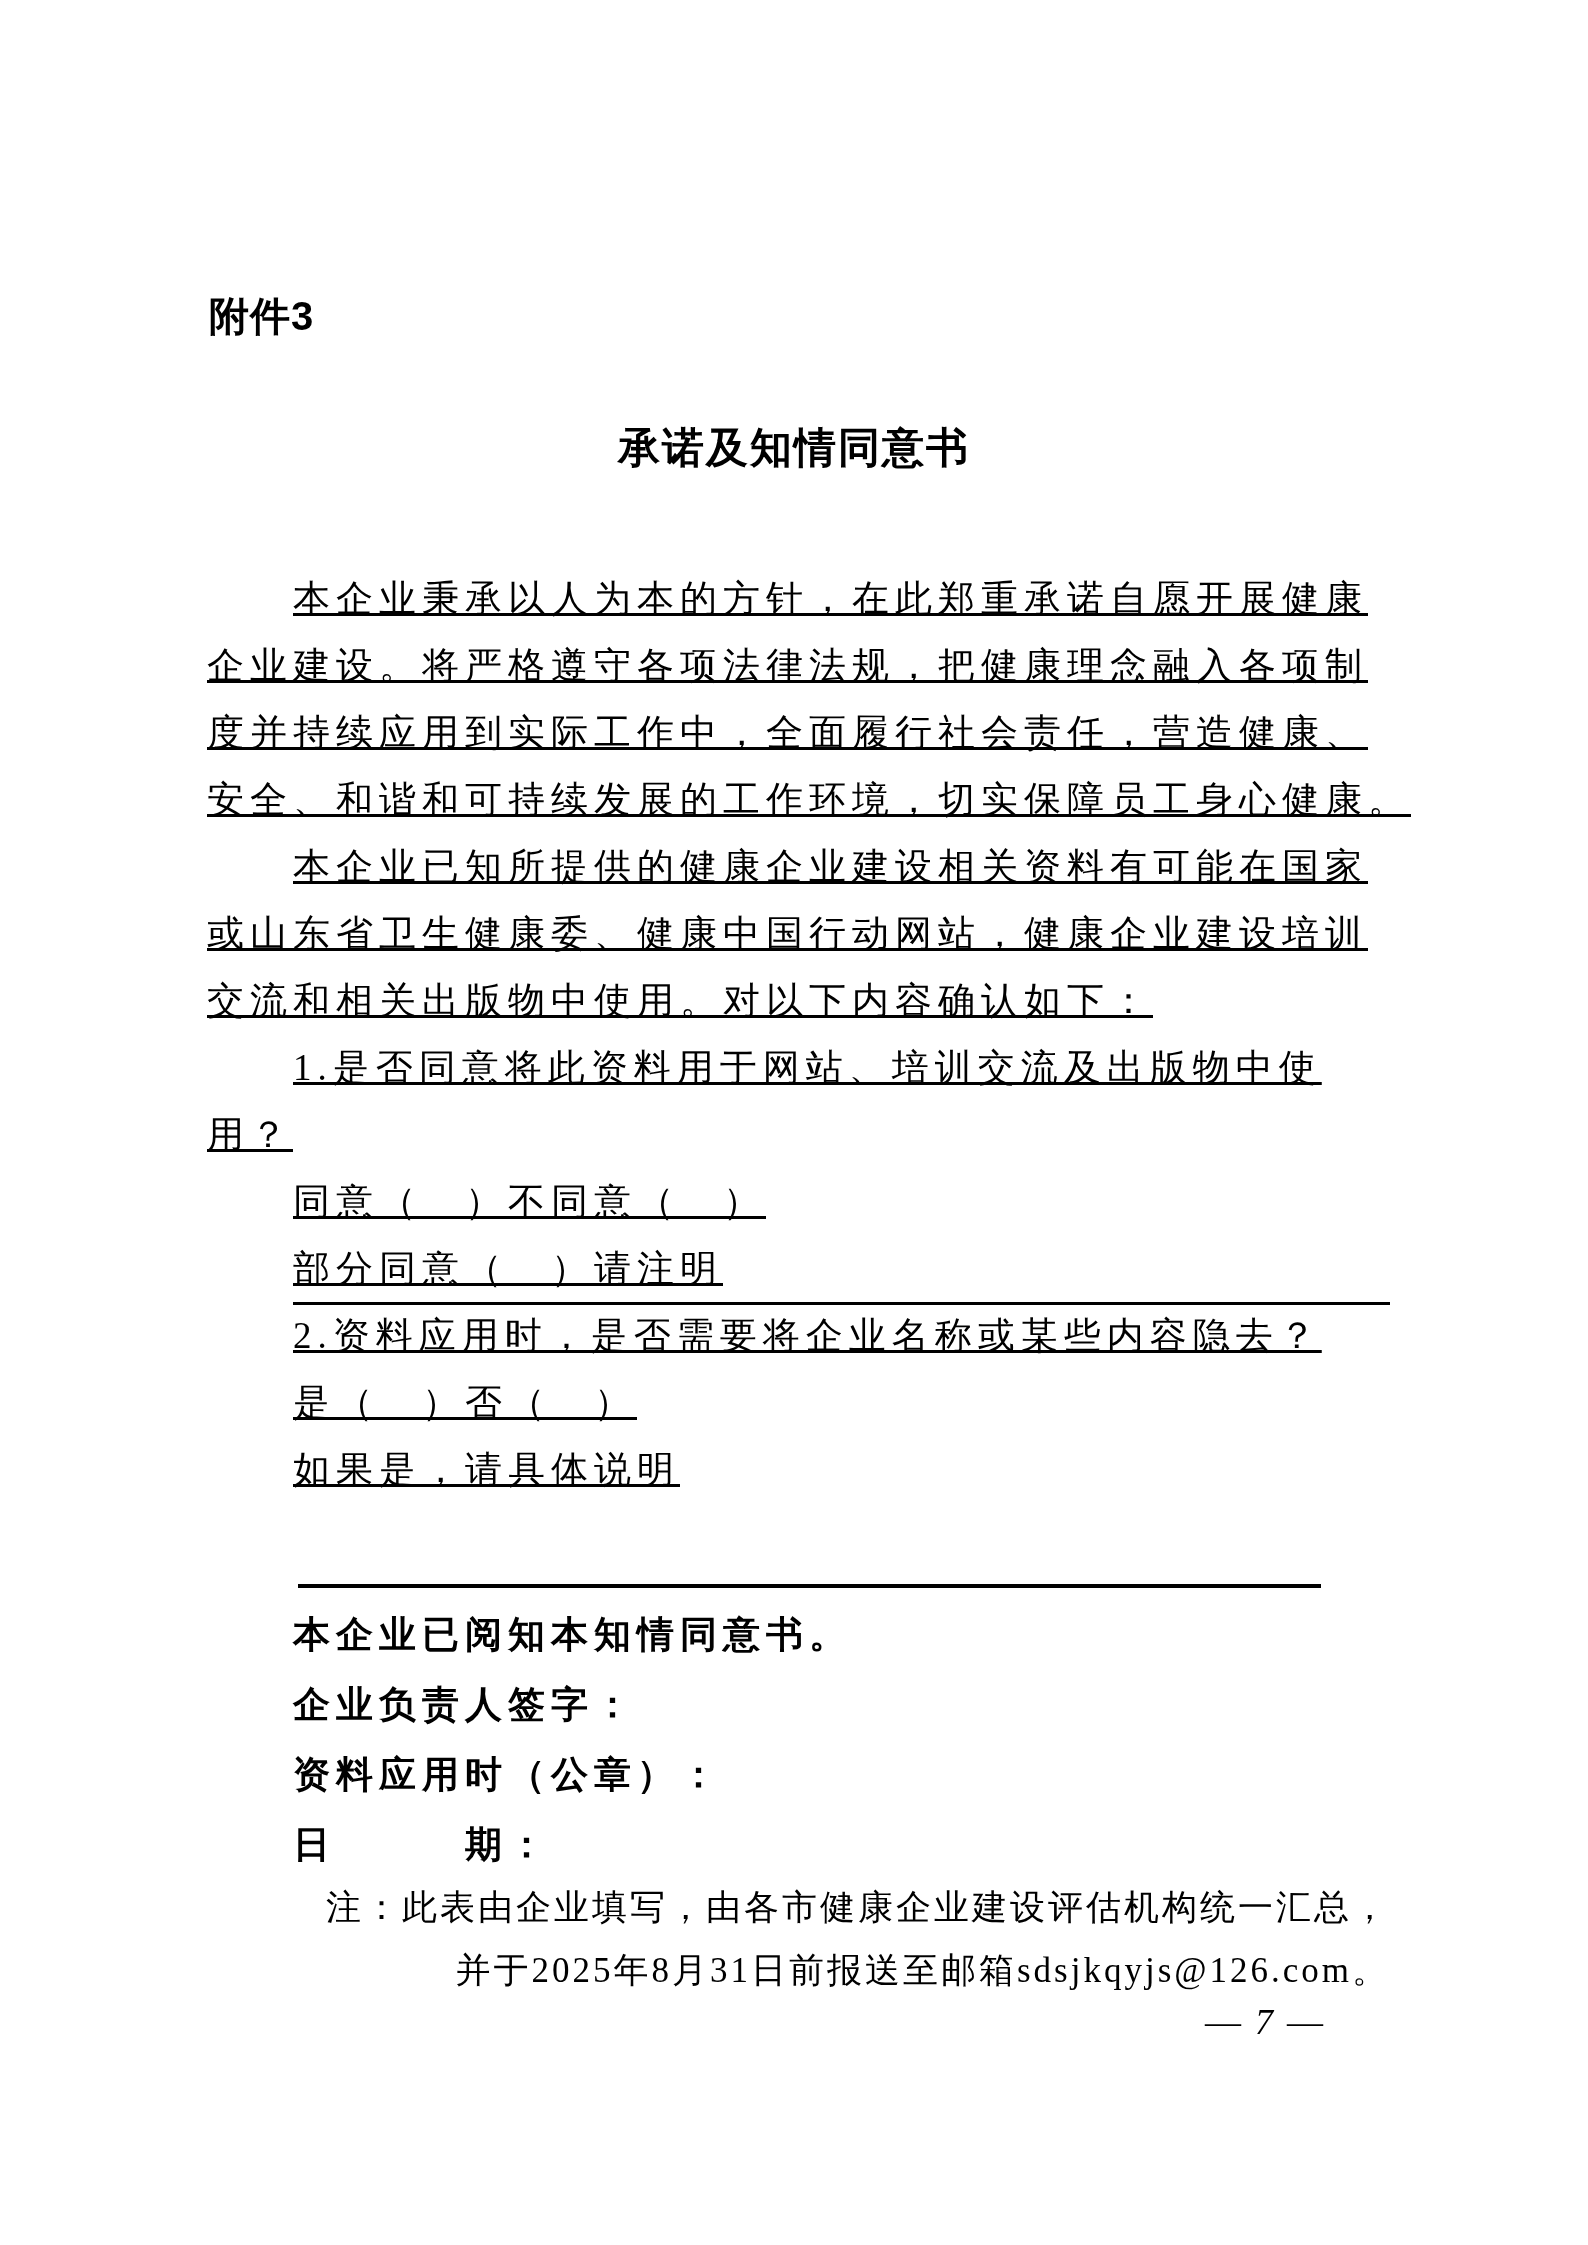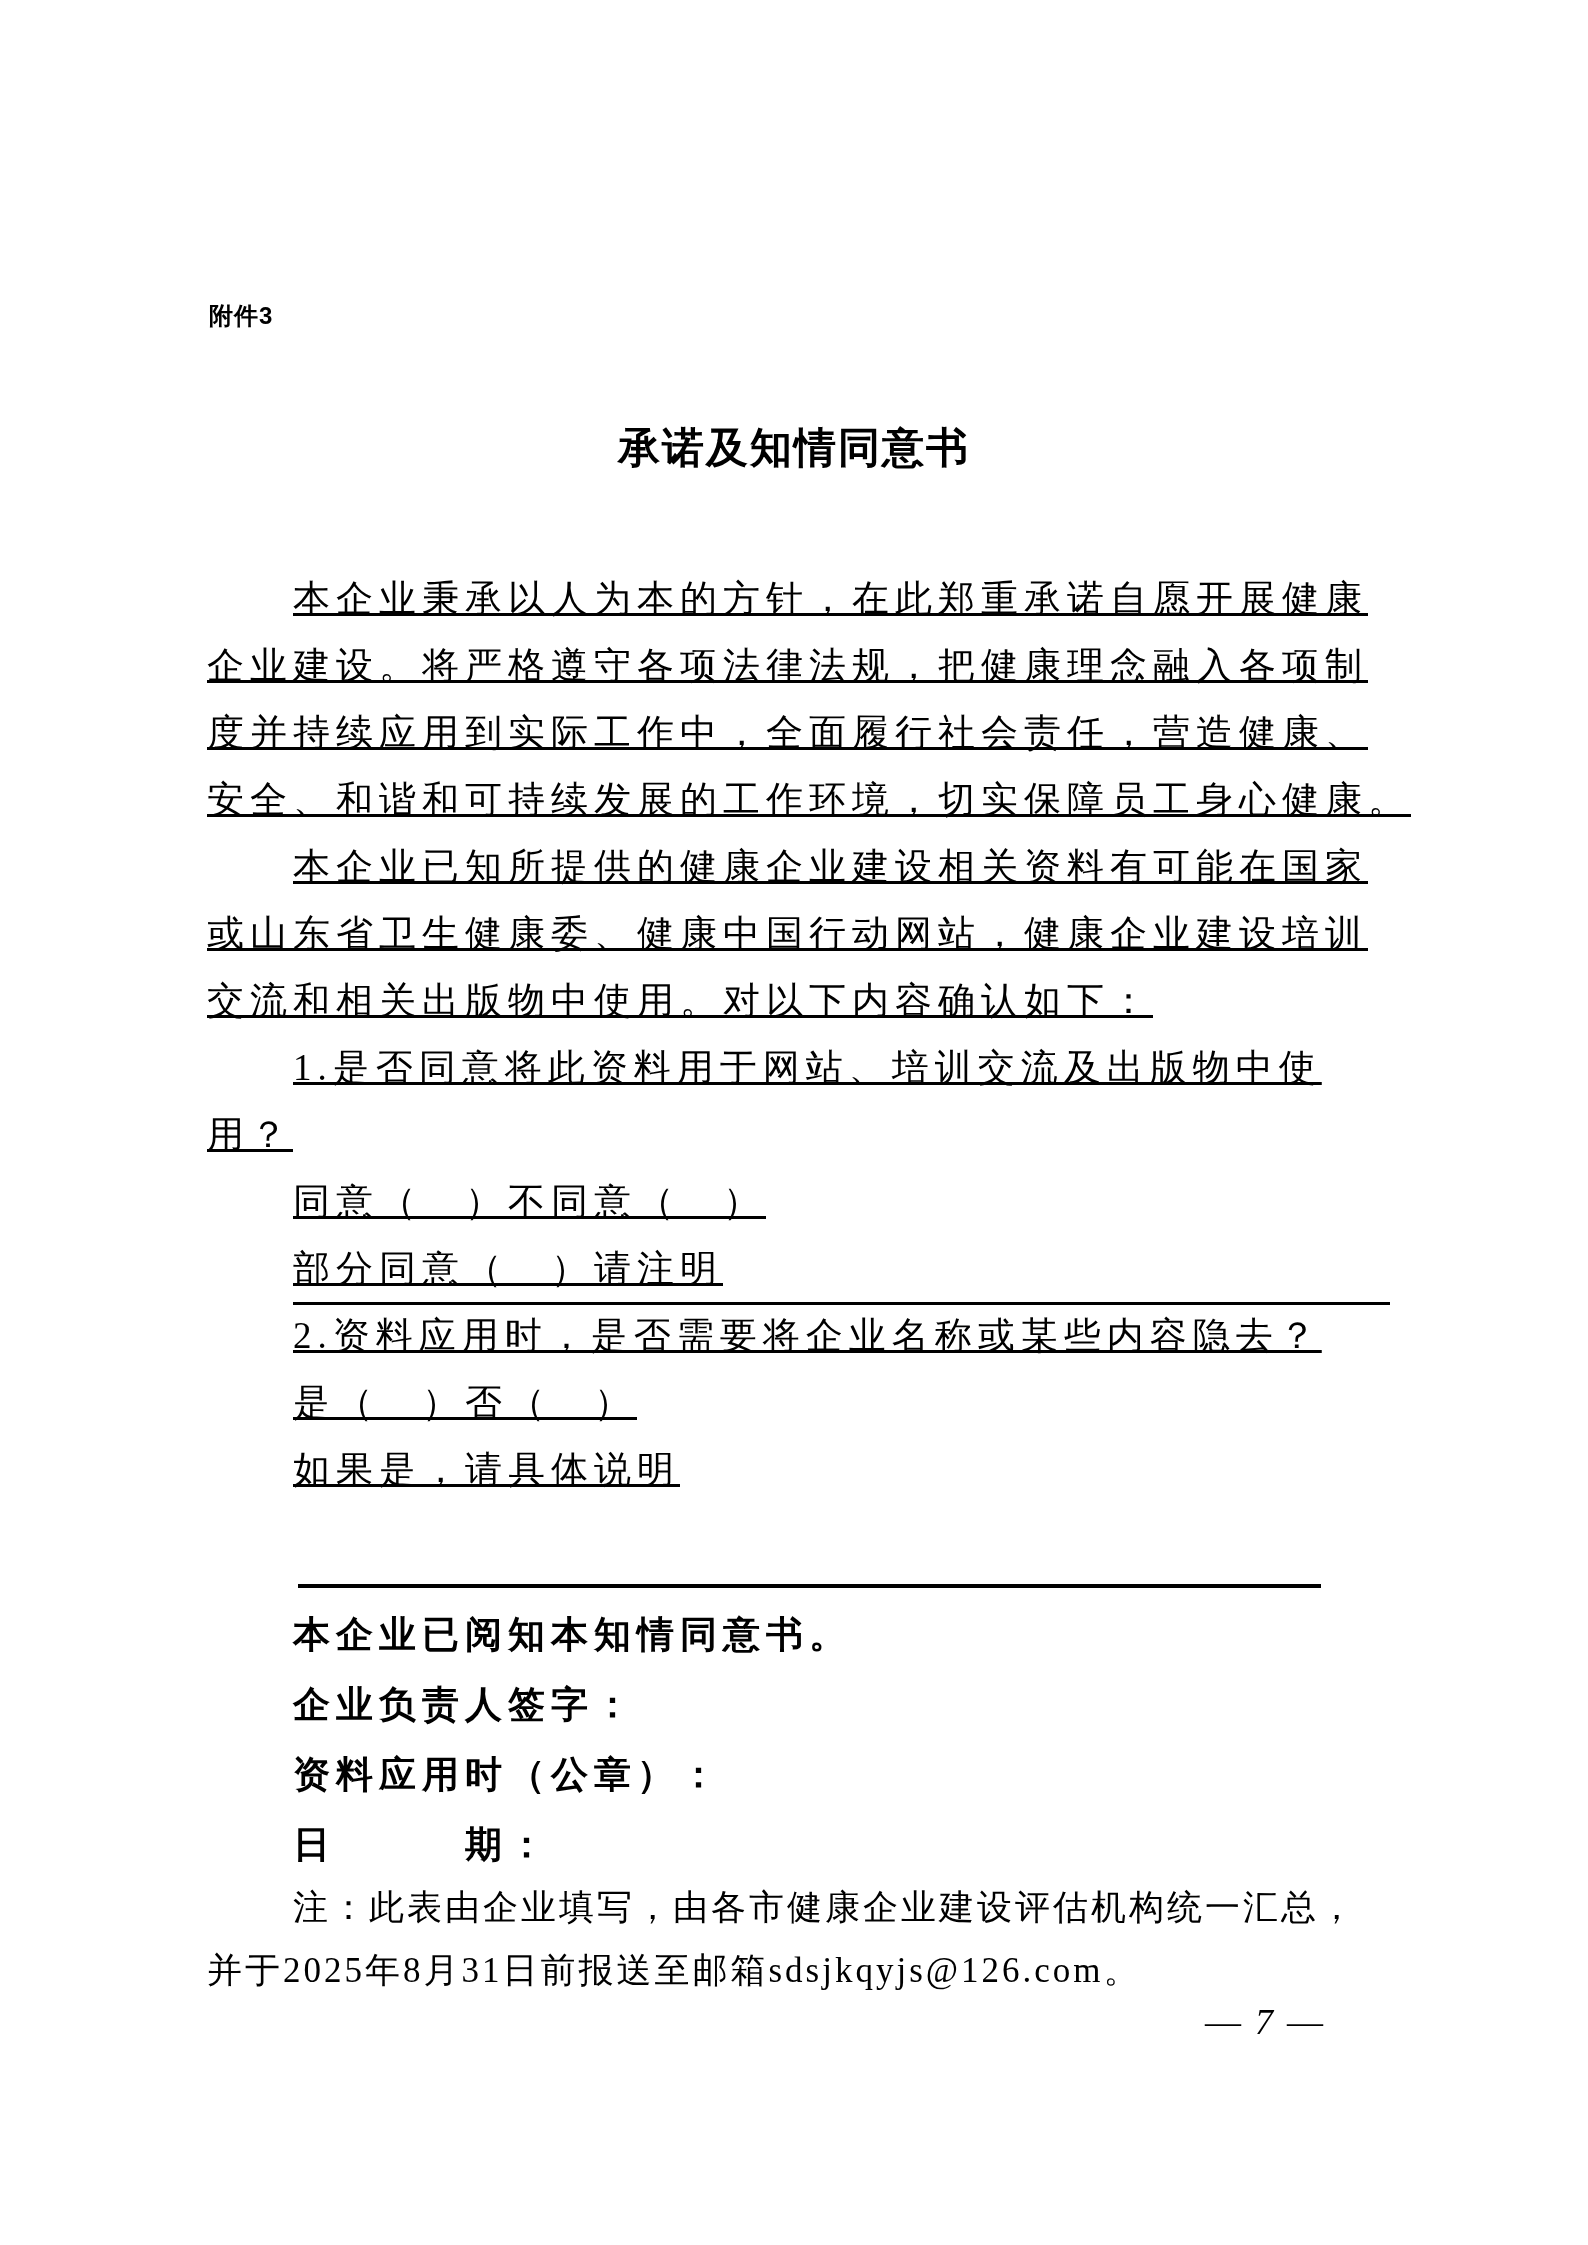--- a/index.html
+++ b/index.html
@@ -14,21 +14,21 @@
     background: #ffffff;
     color: #000000;
     overflow: hidden;
     font-family: "Liberation Serif", "DejaVu Serif", serif;
   }
   .attachment-label {
     position: absolute;
     left: 209px;
     top: 293px;
     font-family: "Liberation Sans", "DejaVu Sans", sans-serif;
-    font-size: 24px;
+    font-size: 40px;
     line-height: 46px;
     font-weight: 600;
     letter-spacing: 1px;
   }
   .doc-title {
     position: absolute;
     left: 0;
     top: 416px;
     width: 100%;
     text-align: center;
@@ -84,20 +84,21 @@
     position: absolute;
     left: 207px;
     top: 1876px;
     width: 1183px;
     font-size: 35px;
     letter-spacing: 3px;
   }
   .note-block .line {
     height: 63px;
     line-height: 63px;
+    text-align: right;
   }
   .page-number {
     position: absolute;
     top: 2002px;
     right: 265px;
     font-size: 36px;
     line-height: 40px;
     letter-spacing: 0;
     white-space: nowrap;
   }

